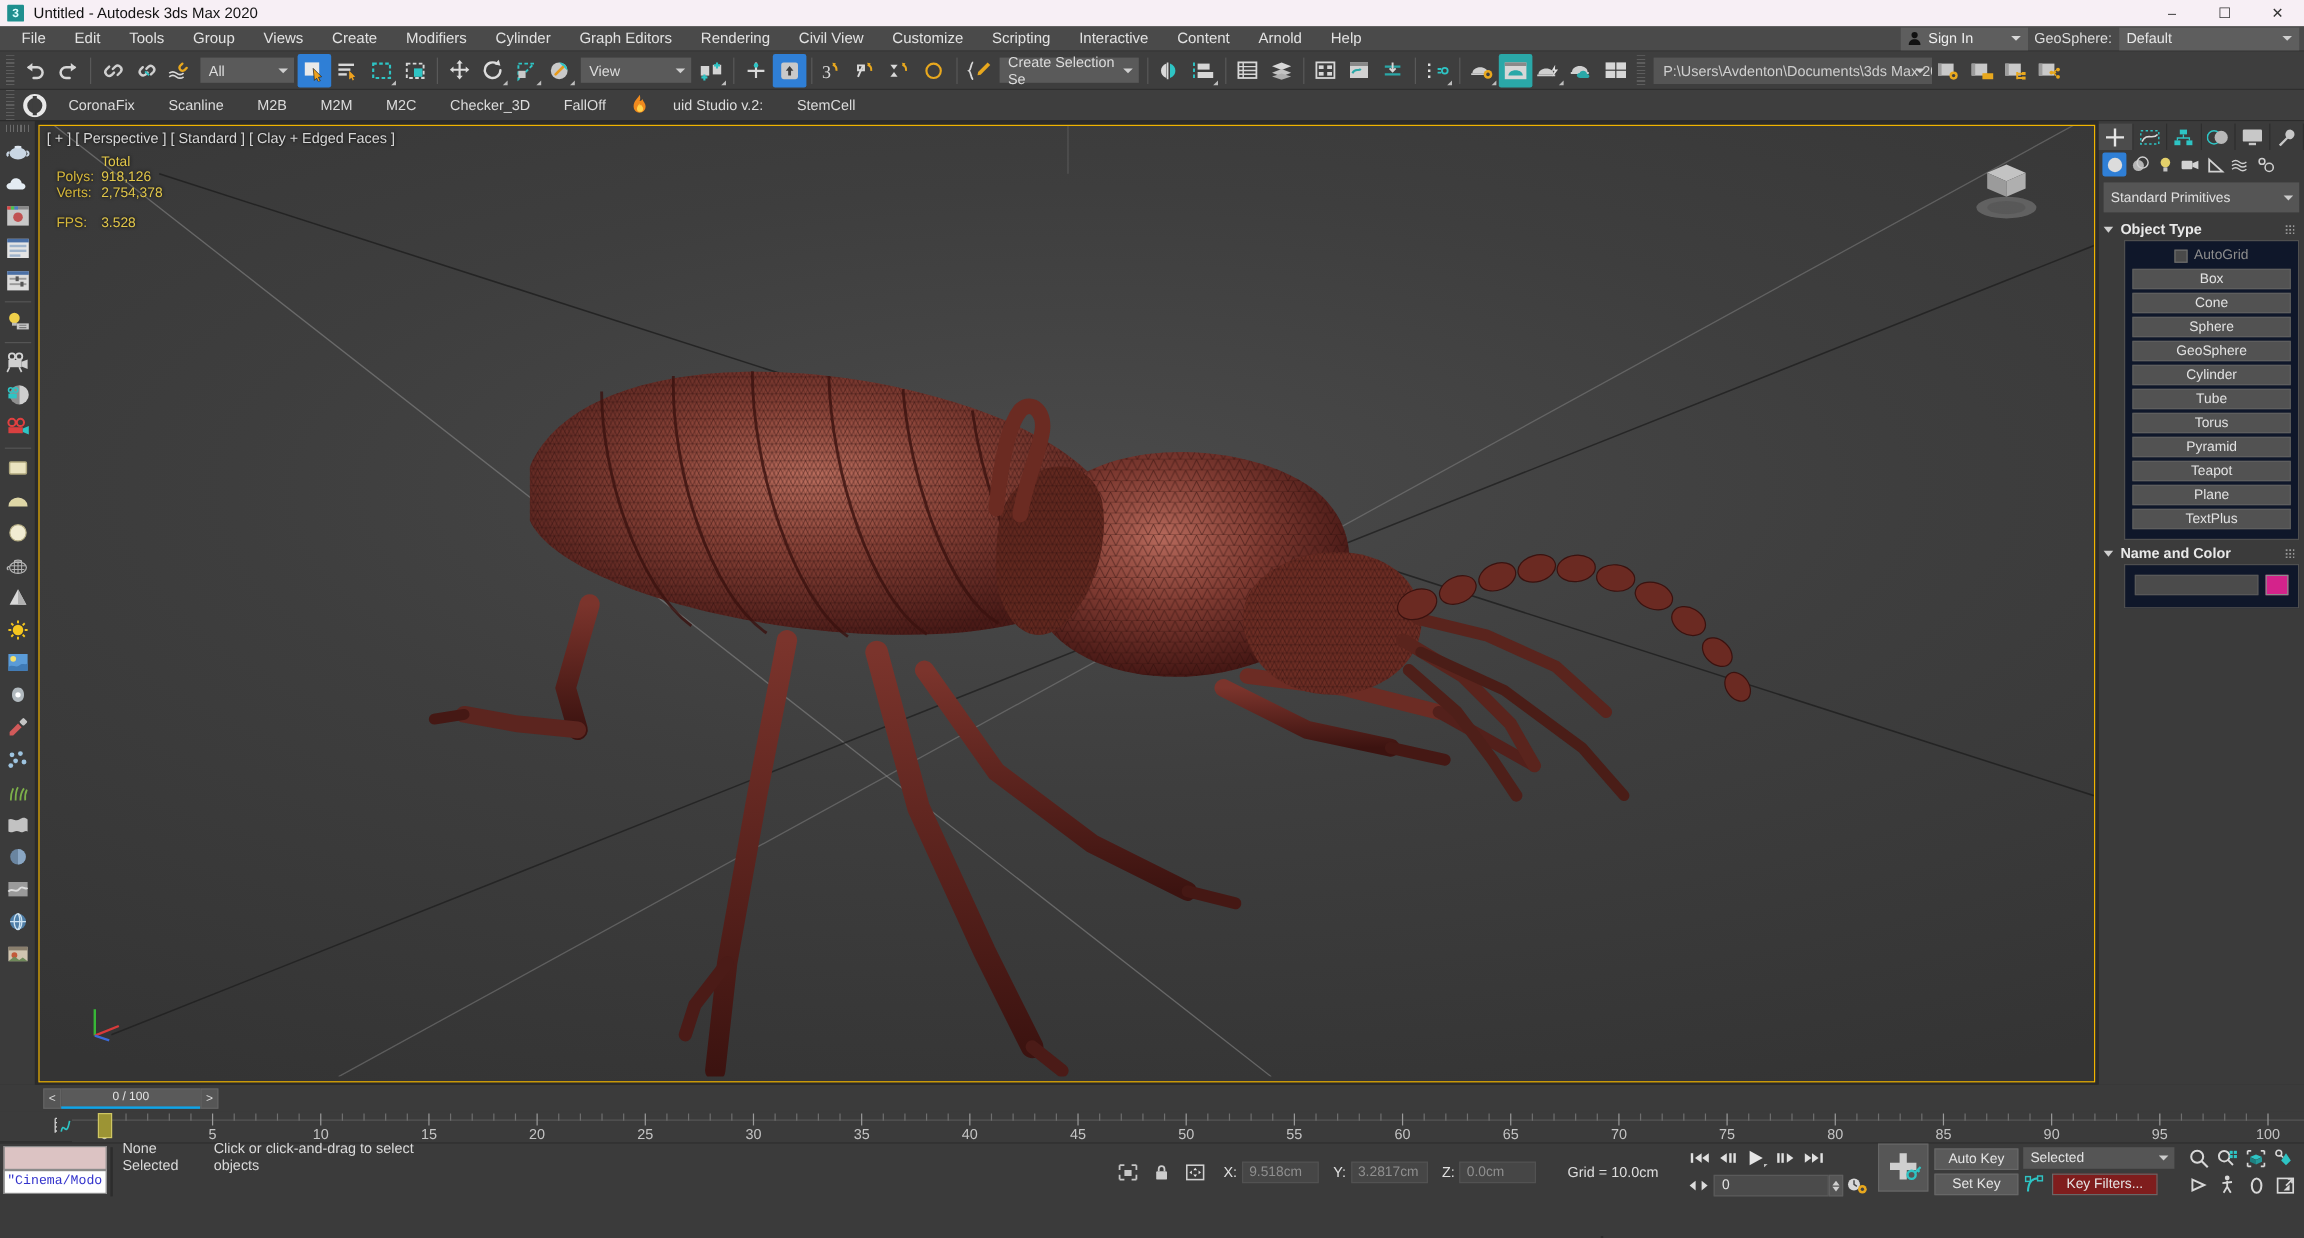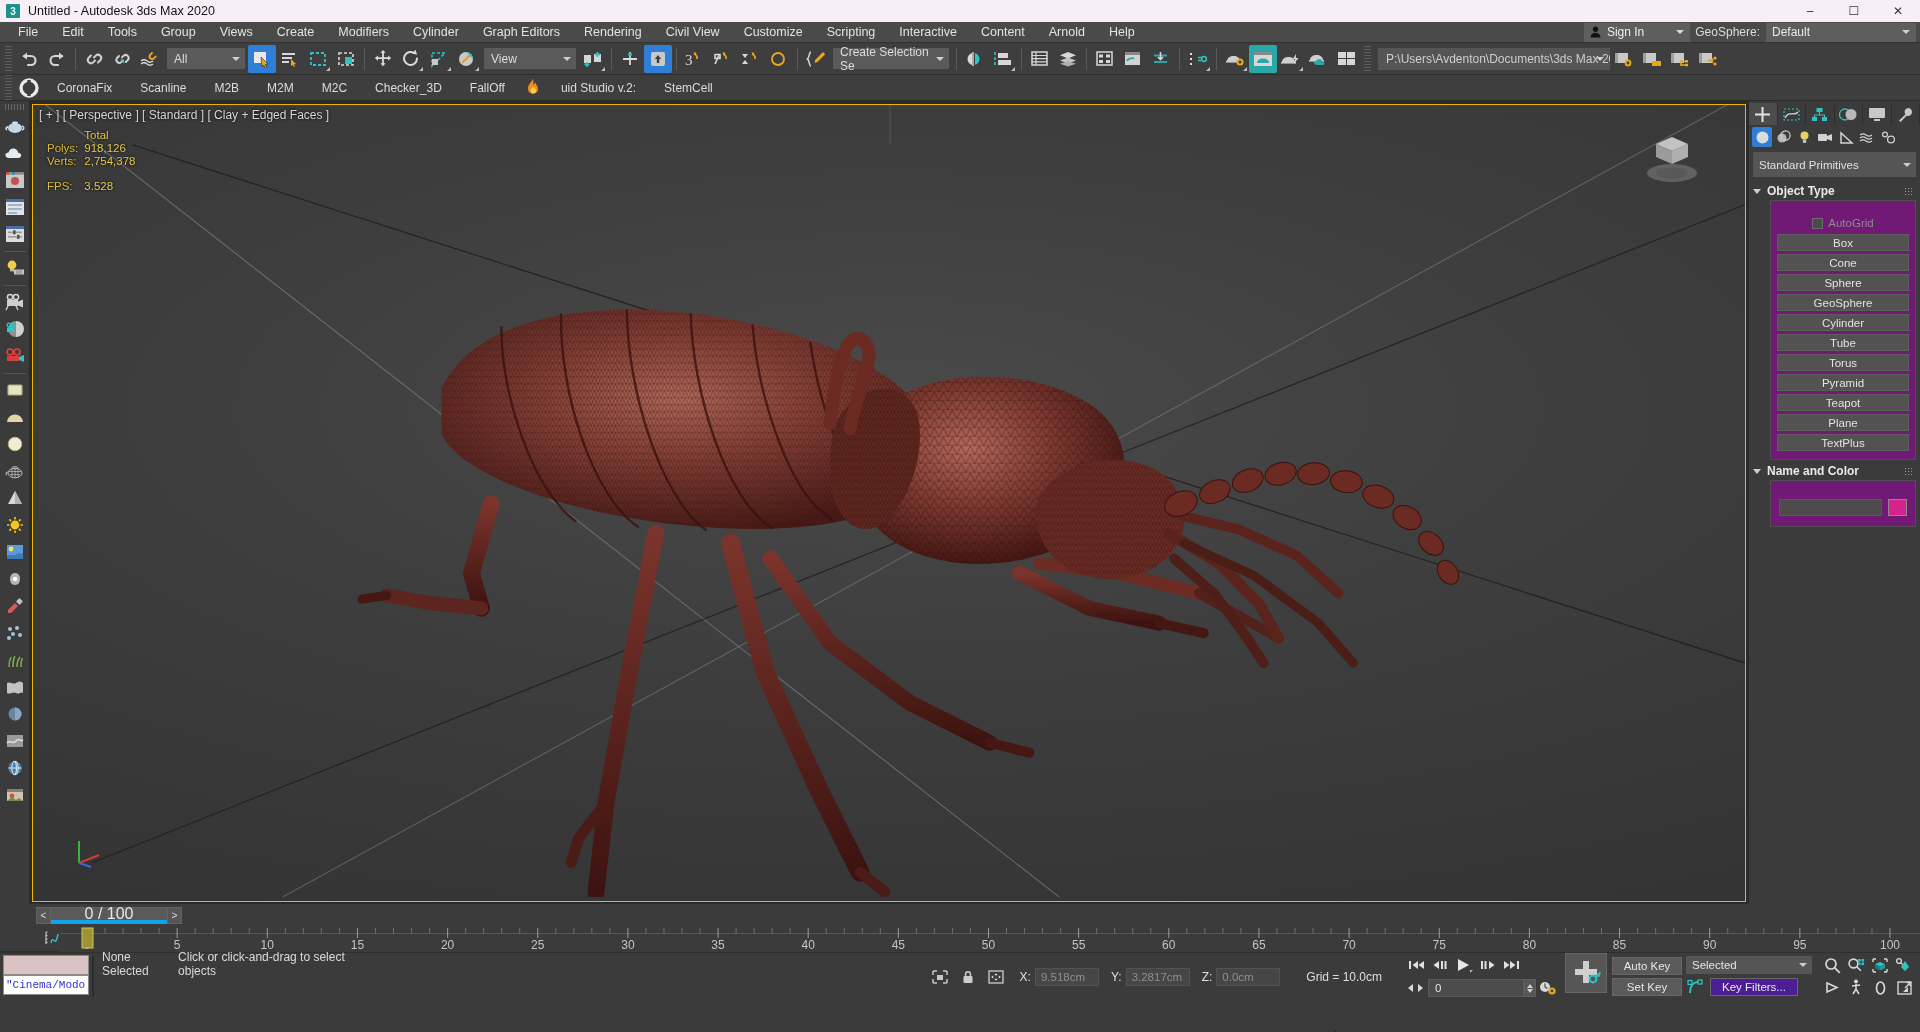--- a/index.html
+++ b/index.html
@@ -156,42 +156,42 @@
   .roll-hdr{
     display:flex; align-items:center; height:18px; color:#e9e9e9; font-size:12px;
     font-weight:bold; position:relative;
   }
   .roll-hdr .tri{ width:0;height:0;border-left:4px solid transparent;border-right:4px solid transparent;
     border-top:5px solid #cfcfcf; margin-right:6px; }
   .roll-hdr .dots{ position:absolute; right:4px;
     width:8px;height:8px;
     background-image:radial-gradient(#9a9a9a 45%, transparent 46%);
     background-size:3px 3px; }
-  .roll-body{ background:#701a75; border:1px solid #4f4f4f; padding:16px 6px 8px 6px;margin-left:17px; }
+  .roll-body{ background:#0f172a; border:1px solid #4f4f4f; padding:6px 6px 8px 6px;margin-left:17px; }
   .autogrid{ display:flex; align-items:center; justify-content:center; gap:5px;
              color:#8d8d8d; font-size:11.5px; margin-bottom:5px; }
   .chk{ width:11px;height:11px;border:1px solid #6c6c6c; background:#4a4a4a; }
   .otgrid{ display:grid; grid-template-columns:1fr; gap:3px; }
   .obtn{
     height:17px; background:#525252; border:1px solid #5e5e5e;
     display:flex; align-items:center; justify-content:center;
     font-size:11.5px; color:#e2e2e2;
   }
   .nc-row{ display:flex; align-items:center; gap:6px; padding:2px 2px; }
   .nc-input{ flex:1; height:17px; background:#4b4b4b; border:1px solid #585858; }
   .nc-swatch{ width:19px; height:17px; border:1px solid #8b8b8b; }
 
   
   .timerow{ height:22px; background:#3b3b3b; display:flex; align-items:center; padding-left:30px;}
   .spin-wrap{ display:flex; align-items:center; height:17px; margin-left:6px;}
   .spin-arw{ width:15px; height:17px; background:#565656; border:1px solid #636363;
              display:flex;align-items:center;justify-content:center; font-size:10px; color:#ddd;}
   .spin-fld{ width:116px; height:17px; background:#5a5a5a; border-top:1px solid #636363;
-             border-bottom:4px solid #0ea5e9; display:flex;align-items:center;justify-content:center;
-             font-size:16px; color:#e6e6e6;}
+             border-bottom:2px solid #0ea5e9; display:flex;align-items:center;justify-content:center;
+             font-size:10px; color:#e6e6e6;}
   .trackbar{ height:26px; background:#3b3b3b; position:relative; border-bottom:1px solid #2f2f2f;}
   .tb-icon{ position:absolute; left:44px; top:4px; }
   .ruler{ position:absolute; left:60px; right:0; top:0; height:26px; }
 
   
   .statusbar{ height:48px; background:#3b3b3b; display:flex; border-top:1px solid #2f2f2f; }
   .mini-listener{ width:92px; display:flex; flex-direction:column; padding:2px 3px; }
   .ml-pink{ height:20px; background:#dcc3c3; border:1px solid #8a8a8a; }
   .ml-white{ height:20px; background:#fff; border:1px solid #8a8a8a; color:#3333cc;
              font-family:"Liberation Mono", monospace; font-size:11px; padding-left:2px;
@@ -204,21 +204,21 @@
   .coord-fld{ width:64px; height:18px; background:#464646; border:1px solid #525252;
               color:#8f8f8f; font-size:11.5px; display:flex; align-items:center; padding-left:5px;}
   .gridtxt{ font-size:12px; color:#dedede; margin-left:22px; }
   .akbtn{ height:18px; background:#5a5a5a; border:1px solid #676767; font-size:11.5px;
           color:#e6e6e6; display:flex; align-items:center; justify-content:center; padding:0 6px;}
   .akbtn.wide{ width:70px; }
   .selcombo{ width:126px; height:18px; background:#555; display:flex; align-items:center;
              padding:0 14px 0 6px; font-size:11.5px; color:#e4e4e4; position:relative;}
   .selcombo .cap{ position:absolute; right:5px; width:0;height:0;
     border-left:4px solid transparent;border-right:4px solid transparent;border-top:4px solid #ccc;}
-  .kfbtn{ height:18px; background:#4c1d95; border:1px solid #676767; font-size:11.5px;
+  .kfbtn{ height:18px; background:#7f1d1d; border:1px solid #676767; font-size:11.5px;
           color:#e6e6e6; display:flex; align-items:center; justify-content:center; width:88px;}
   .navgrid{ display:grid; grid-template-columns:repeat(4,24px); grid-template-rows:22px 22px; }
   .navbtn{ display:flex; align-items:center; justify-content:center; position:relative; }
   .bigkey{ width:42px;height:40px; background:#565656; border:1px solid #666;
            display:flex;align-items:center;justify-content:center; margin:0 5px;}
   .plbtn{ width:24px;height:20px; display:flex;align-items:center;justify-content:center;}
   svg{ display:block; }
   .ic{ pointer-events:none; }
 </style>
 </head>

